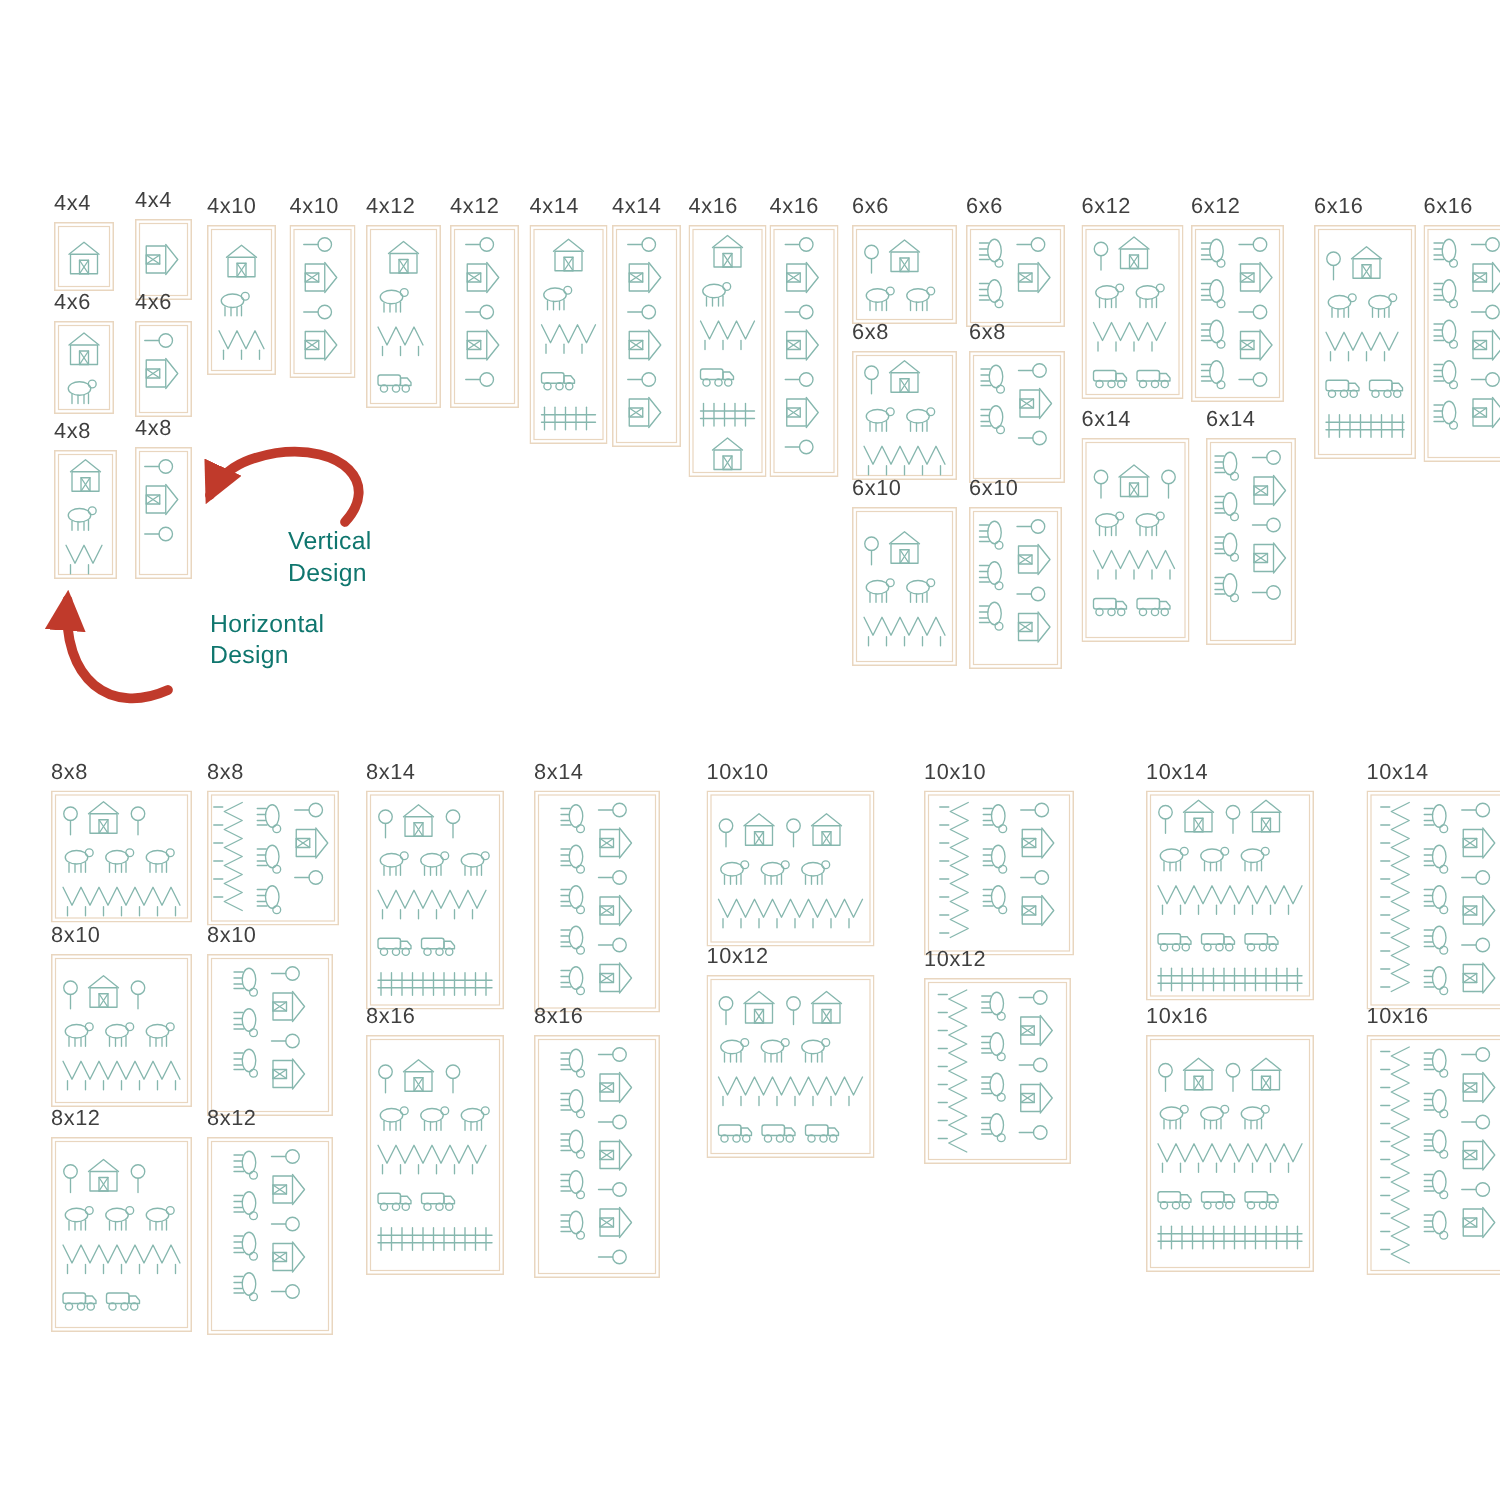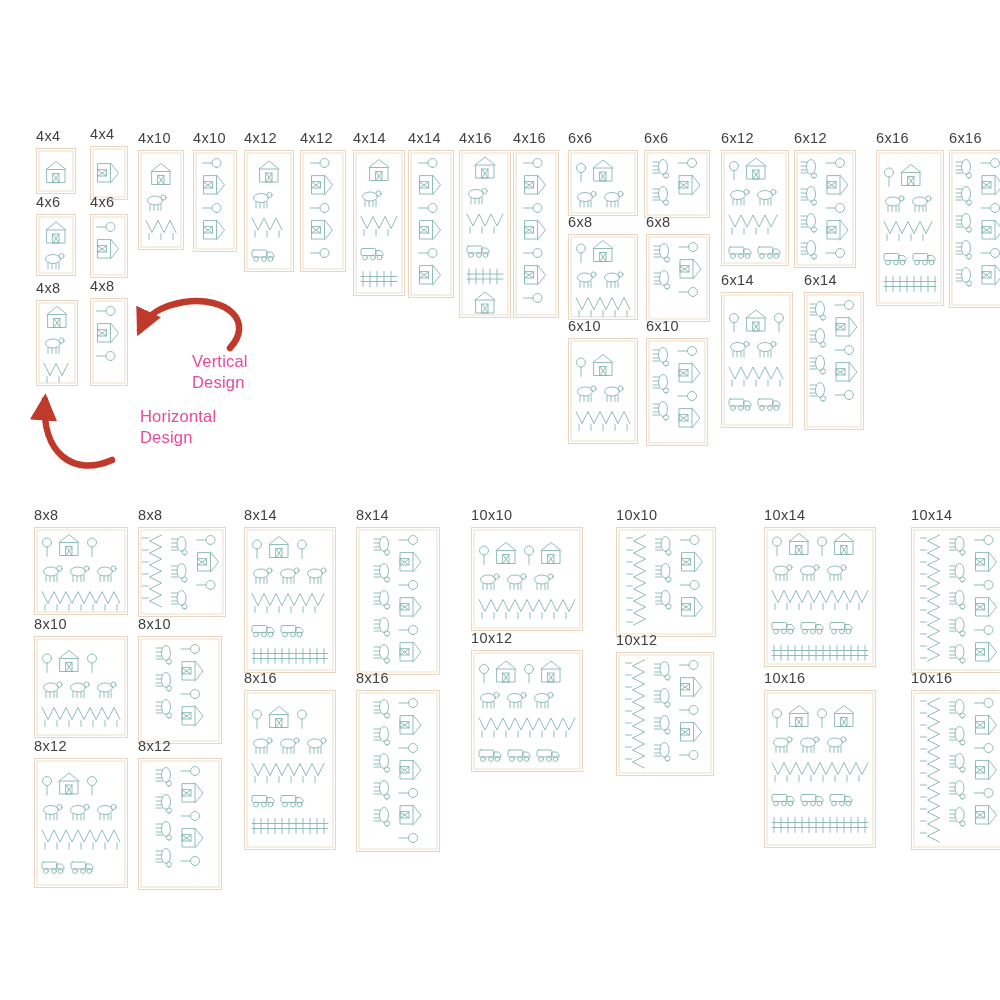--- a/index.html
+++ b/index.html
@@ -11,21 +11,21 @@
   #canvas { position:absolute; left:16px; top:0; width:1000px; height:1000px; }
   #swatch-layer { position:absolute; left:0; top:0; width:1000px; height:1000px; }
   .swatch-unit { position:absolute; }
   .size-label {
     height:17px; line-height:17px; font-size:14.5px; color:#3f3f3f;
     letter-spacing:.4px; margin-bottom:3px; white-space:nowrap;
   }
   .swatch { display:block; }
   .swatch svg { display:block; }
   .annotation {
-    position:absolute; font-size:16.5px; color:#ec4899; line-height:1.3;
+    position:absolute; font-size:16.5px; color:#0f766e; line-height:1.3;
     letter-spacing:.2px;
   }
   #ann-vertical   { left:176px; top:351px; }
   #ann-horizontal { left:88px;  top:406px;margin-left:36px; }
   #arrows { position:absolute; left:0; top:0; pointer-events:none; }
 </style>
 </head>
 <body>
 
 <div id="canvas">

